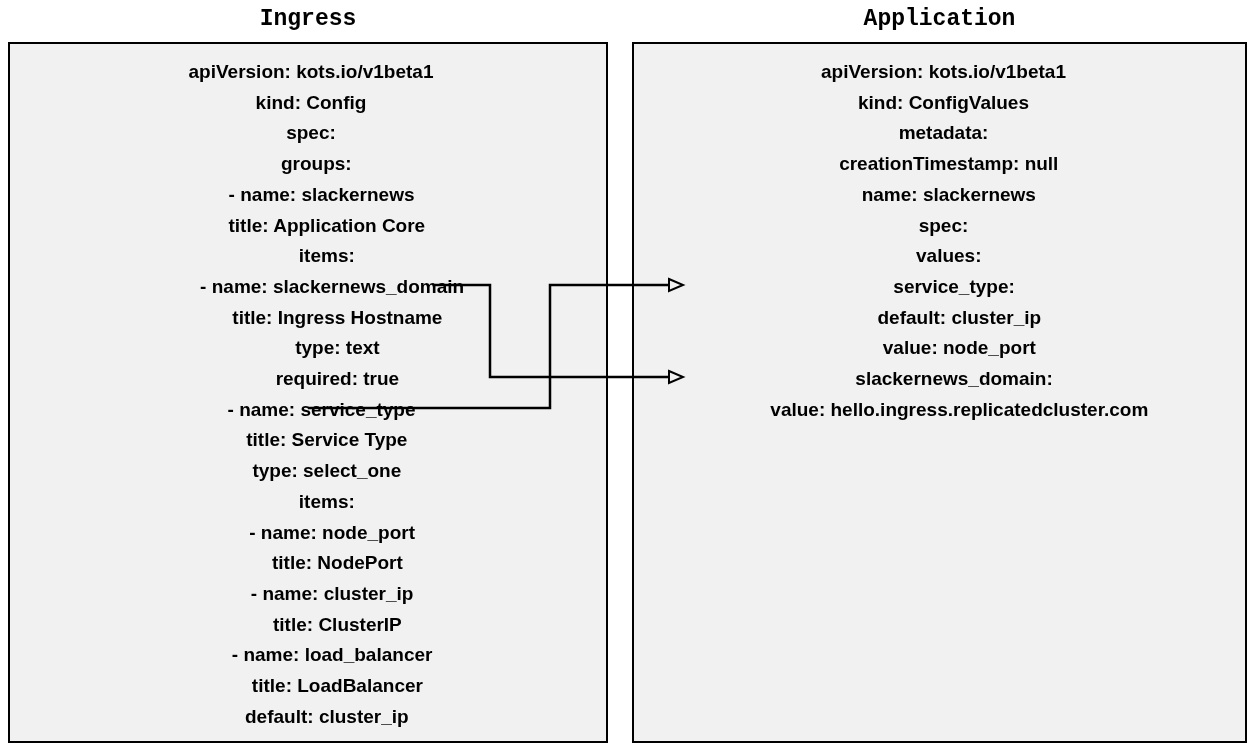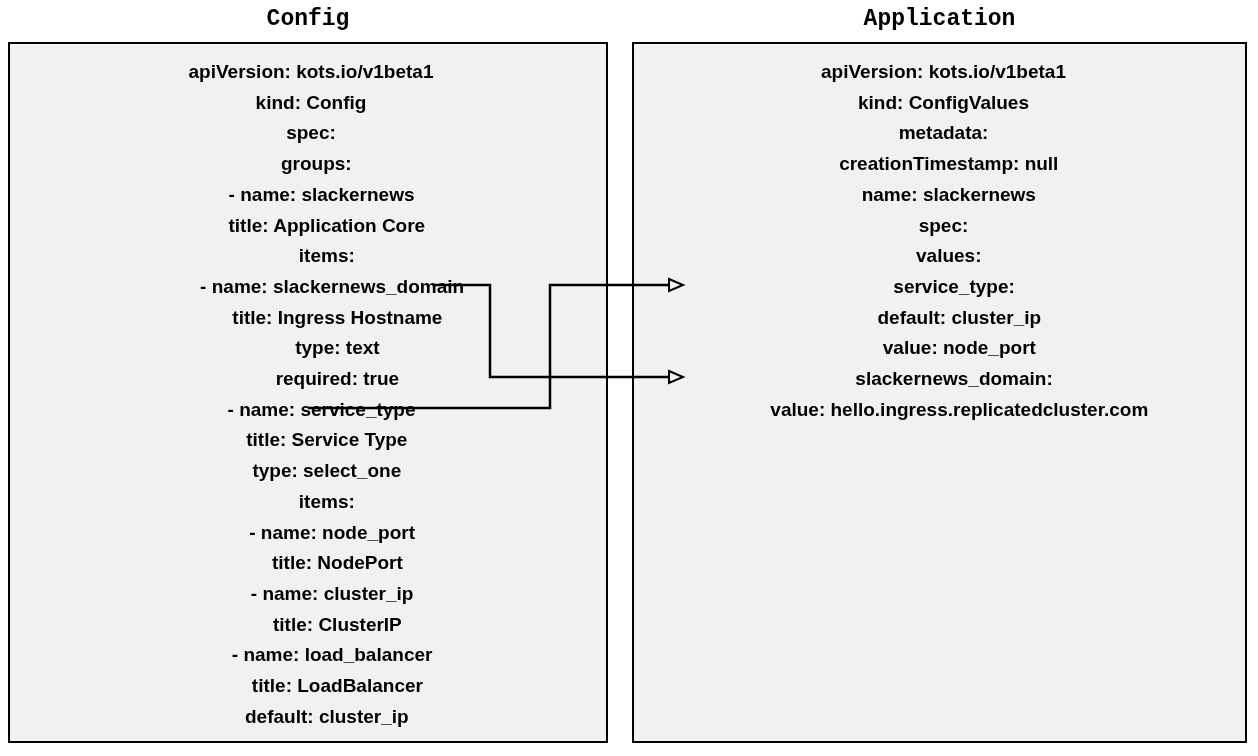--- a/index.html
+++ b/index.html
@@ -70,21 +70,21 @@
     stroke: #000000;
     stroke-width: 2;
     stroke-linejoin: miter;
   }
 </style>
 </head>
 <body>
 
 <div id="canvas">
 
-  <div id="left-title" class="panel-title">Config</div>
+  <div id="left-title" class="panel-title">Ingress</div>
 
   <div id="right-title" class="panel-title">Application</div>
 
   <div id="left-box" class="code-box">
     <pre>apiVersion: kots.io/v1beta1
 kind: Config
 spec:
   groups:
     - name: slackernews
       title: Application Core

